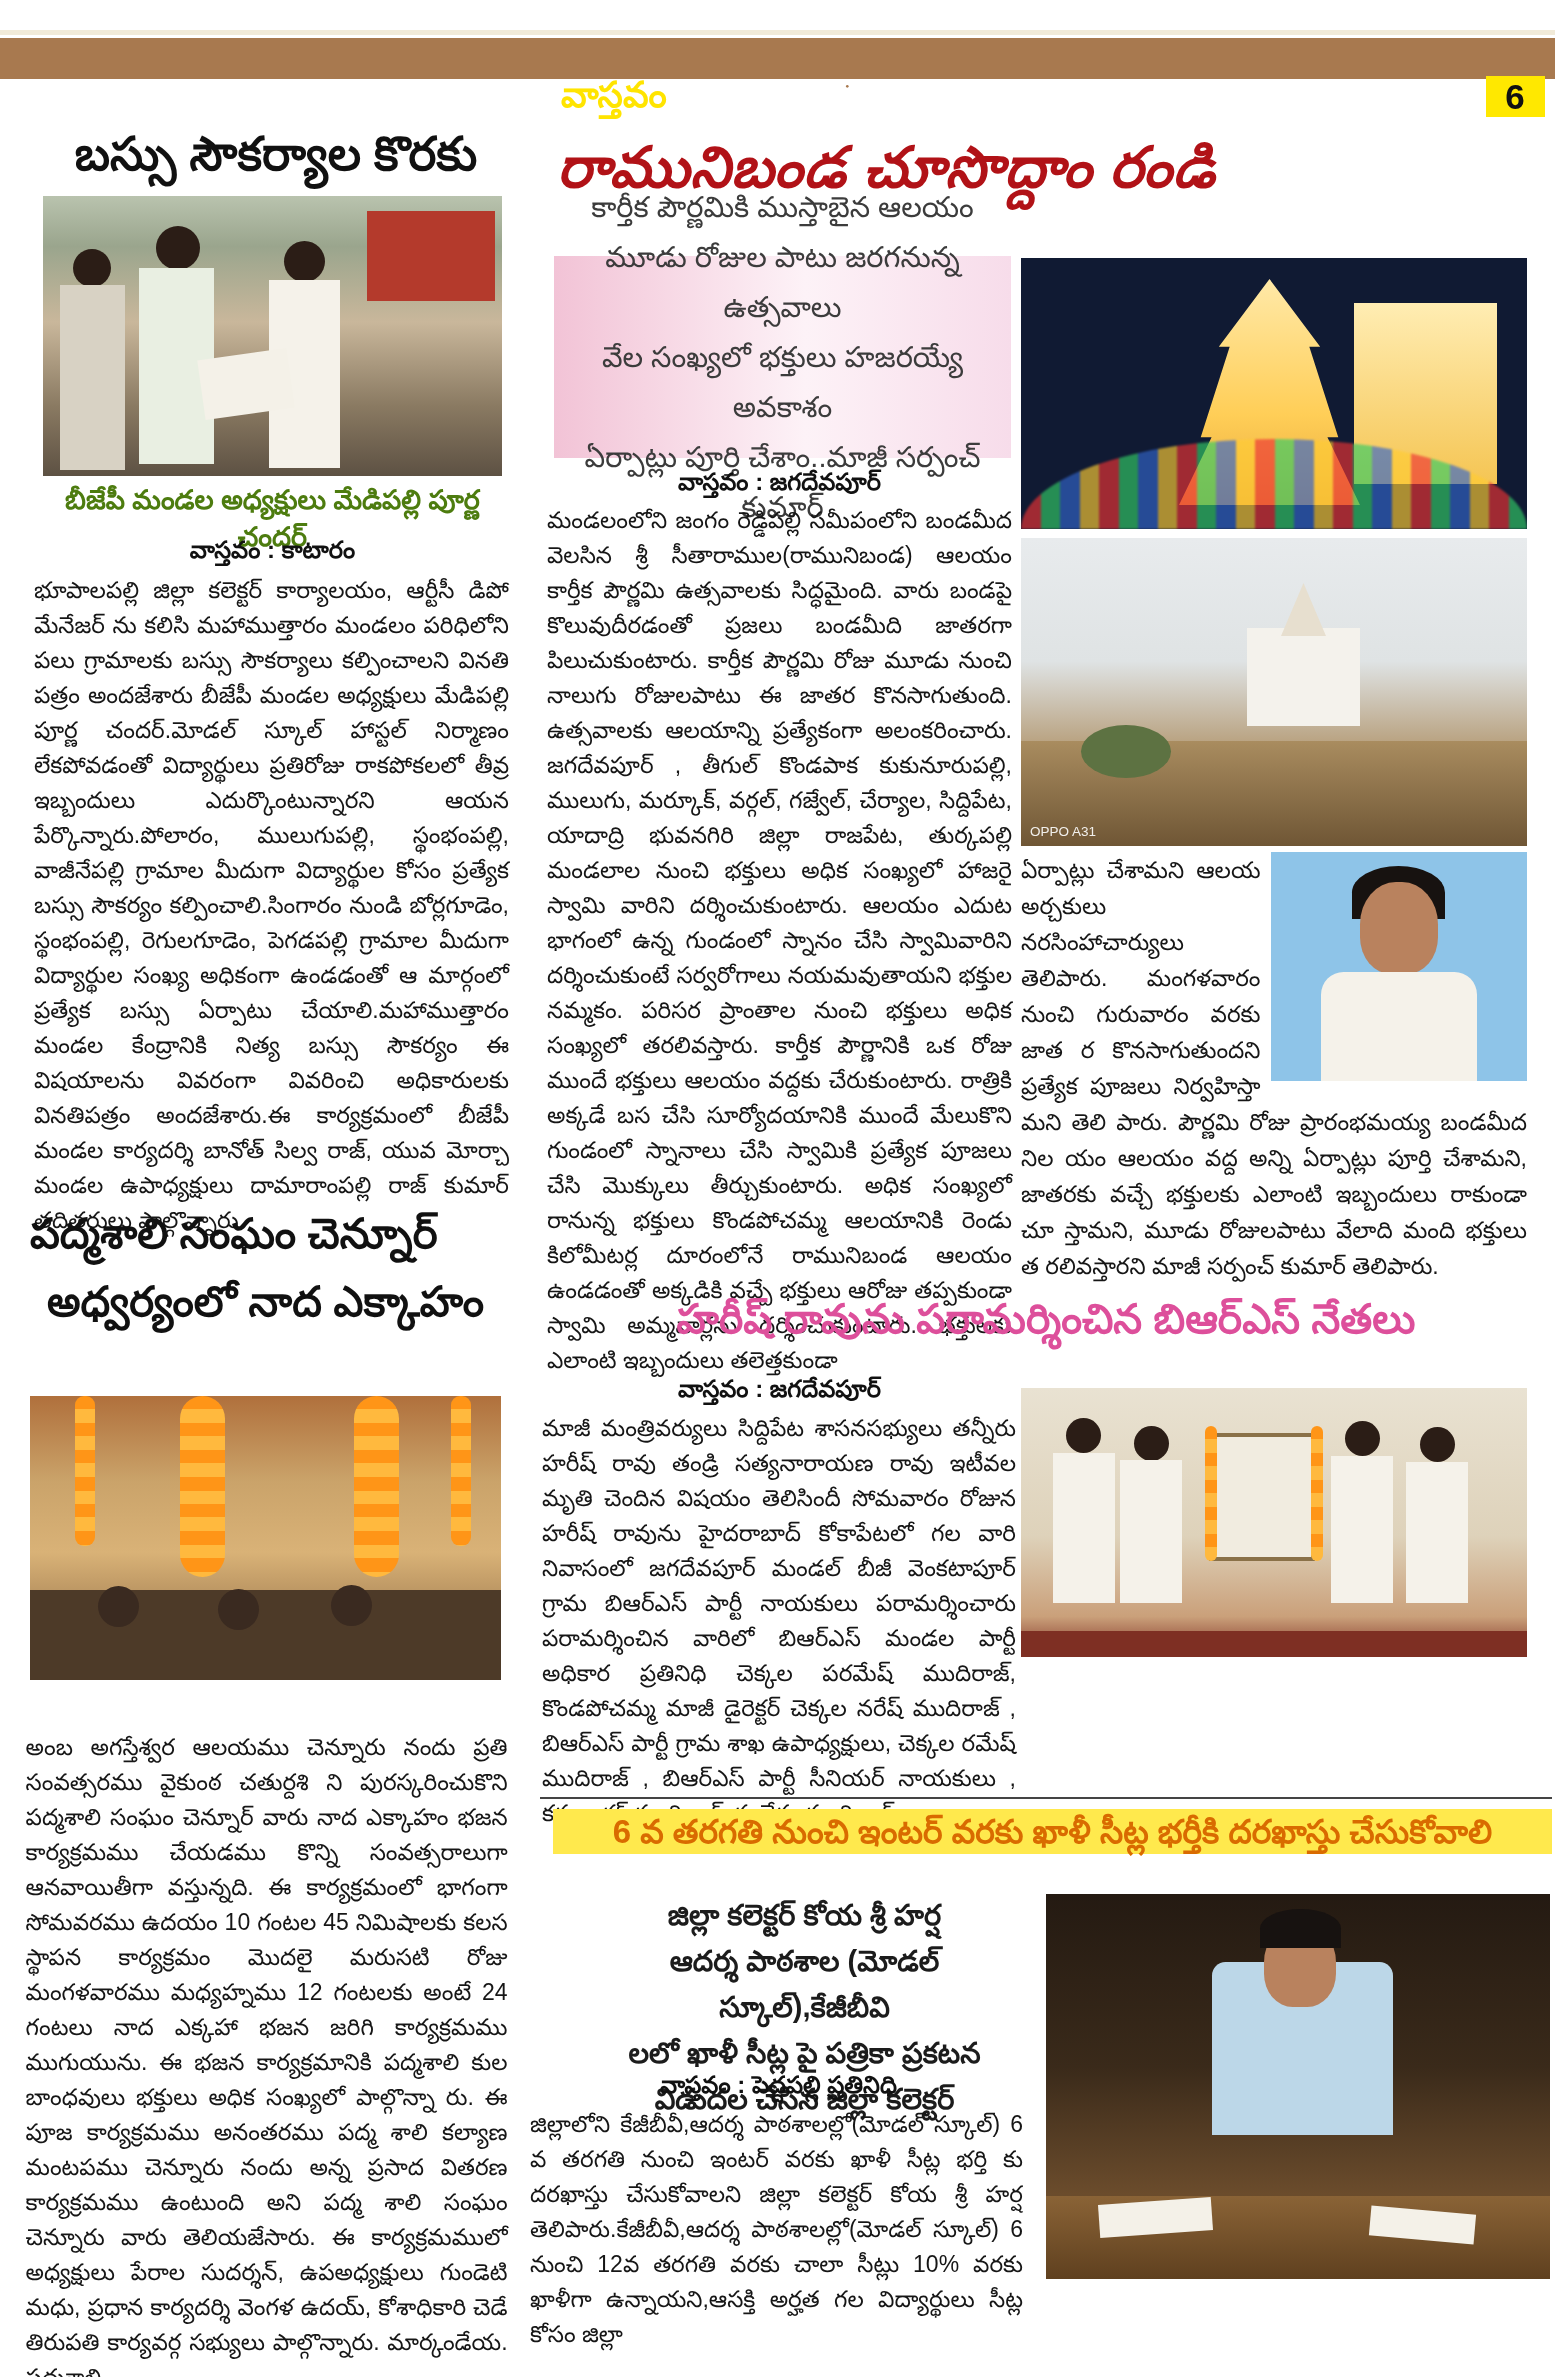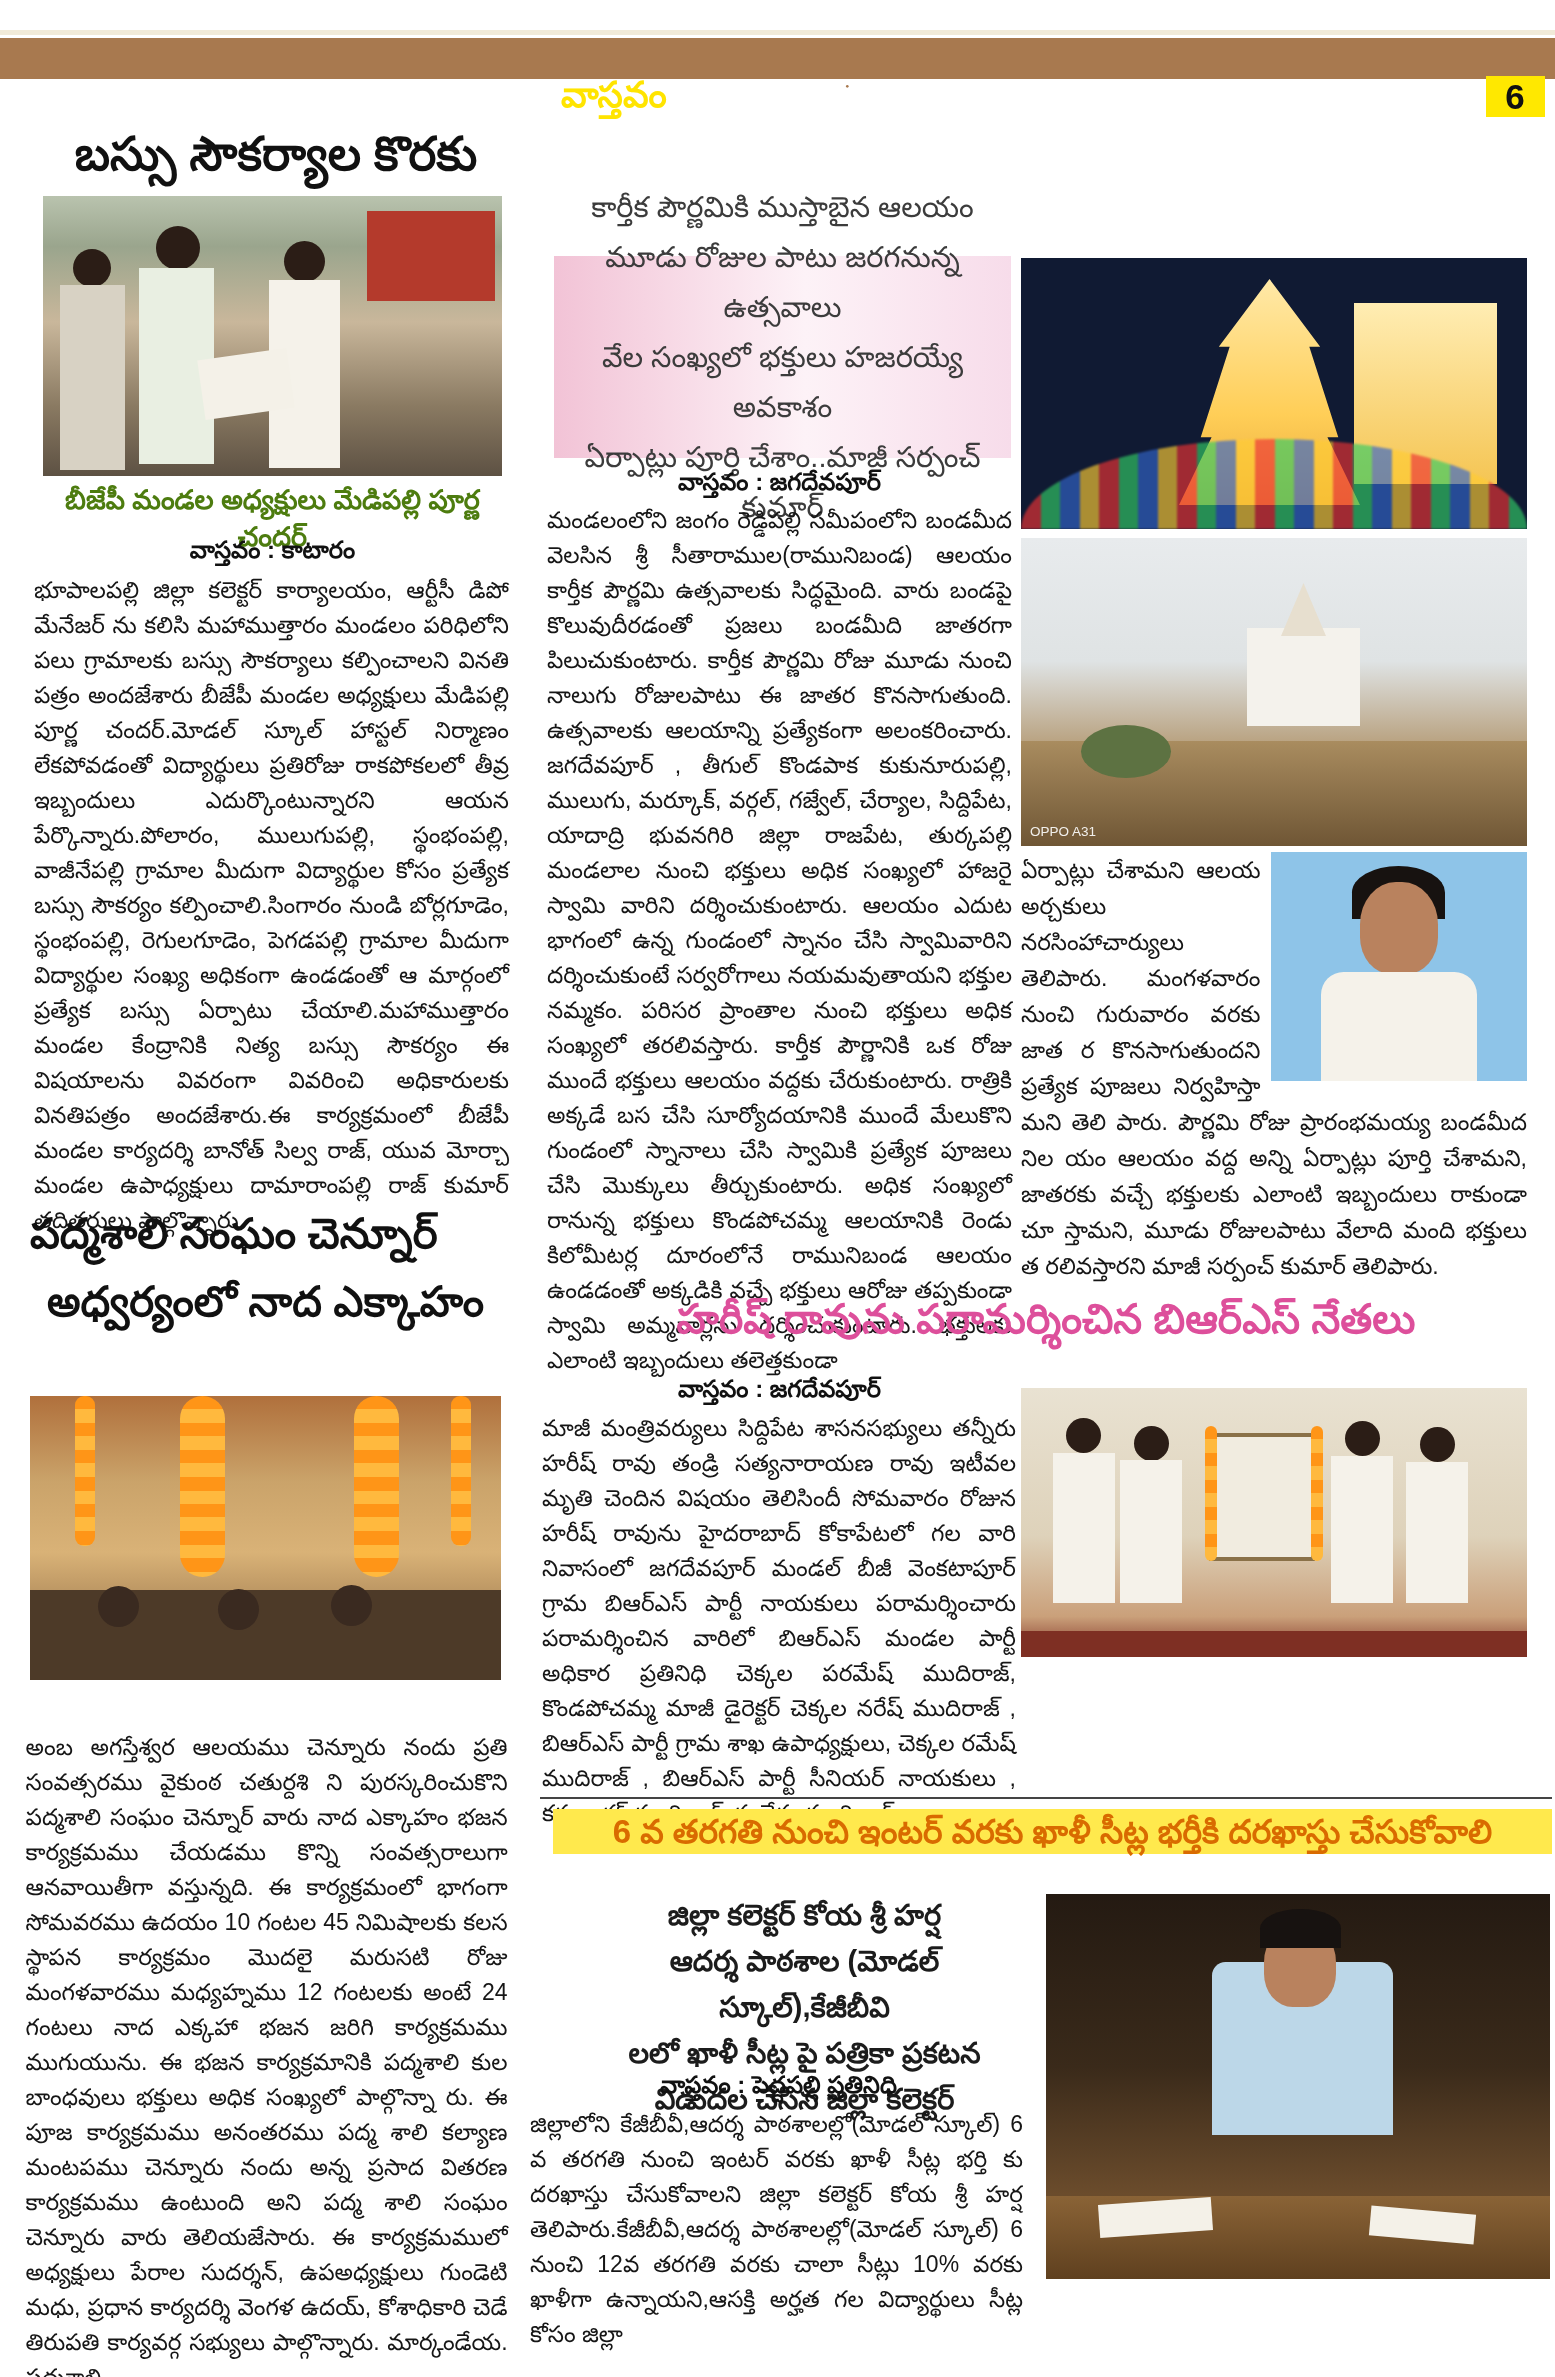--- a/index.html
+++ b/index.html
@@ -125,20 +125,21 @@
     <div class="head" style="left:241px;top:45px;width:41px;height:41px;"></div>
     <div class="torso" style="left:226px;top:84px;width:71px;height:188px;"></div>
     <div class="paper" style="left:158px;top:158px;width:90px;height:60px;transform:rotate(-8deg);"></div>
     <div class="head" style="left:30px;top:53px;width:38px;height:38px;"></div>
     <div class="torso" style="left:16.6px;top:89px;width:65px;height:185px;background:#d8d2c4;"></div>
   </div>
   <div class="a1-caption caption">బీజేపీ మండల అధ్యక్షులు మేడిపల్లి పూర్ణ చందర్</div>
   <div class="a1-dateline dateline">వాస్తవం : కాటారం</div>
   <div class="a1-body bodytext">భూపాలపల్లి జిల్లా కలెక్టర్ కార్యాలయం, ఆర్టీసీ డిపో మేనేజర్ ను కలిసి మహాముత్తారం మండలం పరిధిలోని పలు గ్రామాలకు బస్సు సౌకర్యాలు కల్పించాలని వినతి పత్రం అందజేశారు బీజేపీ మండల అధ్యక్షులు మేడిపల్లి పూర్ణ చందర్.మోడల్ స్కూల్ హాస్టల్ నిర్మాణం లేకపోవడంతో విద్యార్థులు ప్రతిరోజు రాకపోకలలో తీవ్ర ఇబ్బందులు ఎదుర్కొంటున్నారని ఆయన పేర్కొన్నారు.పోలారం, ములుగుపల్లి, స్థంభంపల్లి, వాజీనేపల్లి గ్రామాల మీదుగా విద్యార్థుల కోసం ప్రత్యేక బస్సు సౌకర్యం కల్పించాలి.సింగారం నుండి బోర్లగూడెం, స్థంభంపల్లి, రెగులగూడెం, పెగడపల్లి గ్రామాల మీదుగా విద్యార్థుల సంఖ్య అధికంగా ఉండడంతో ఆ మార్గంలో ప్రత్యేక బస్సు ఏర్పాటు చేయాలి.మహాముత్తారం మండల కేంద్రానికి నిత్య బస్సు సౌకర్యం ఈ విషయాలను వివరంగా వివరించి అధికారులకు వినతిపత్రం అందజేశారు.ఈ కార్యక్రమంలో బీజేపీ మండల కార్యదర్శి బానోత్ సిల్వ రాజ్, యువ మోర్చా మండల ఉపాధ్యక్షులు దామారాంపల్లి రాజ్ కుమార్ తదితరులు పాల్గొన్నారు.</div>
 
+  <div class="a2-headline">రామునిబండ చూసొద్దాం రండి</div>
   <div class="a2-highlight">
     <div class="a2-highlight-inner">కార్తీక పౌర్ణమికి ముస్తాబైన ఆలయం
 మూడు రోజుల పాటు జరగనున్న ఉత్సవాలు
 వేల సంఖ్యలో భక్తులు హజరయ్యే అవకాశం
 ఏర్పాట్లు పూర్తి చేశాం..మాజీ సర్పంచ్ కుమార్</div>
   </div>
   <div class="a2-dateline dateline">వాస్తవం : జగదేవపూర్</div>
   <div class="a2-body bodytext">మండలంలోని జంగం రెడ్డిపల్లి సమీపంలోని బండమీద వెలసిన శ్రీ సీతారాముల(రామునిబండ) ఆలయం కార్తీక పౌర్ణమి ఉత్సవాలకు సిద్ధమైంది. వారు బండపై కొలువుదీరడంతో ప్రజలు బండమీది జాతరగా పిలుచుకుంటారు. కార్తీక పౌర్ణమి రోజు మూడు నుంచి నాలుగు రోజులపాటు ఈ జాతర కొనసాగుతుంది. ఉత్సవాలకు ఆలయాన్ని ప్రత్యేకంగా అలంకరించారు. జగదేవపూర్ , తీగుల్ కొండపాక కుకునూరుపల్లి, ములుగు, మర్కూక్, వర్గల్, గజ్వేల్, చేర్యాల, సిద్దిపేట, యాదాద్రి భువనగిరి జిల్లా రాజపేట, తుర్కపల్లి మండలాల నుంచి భక్తులు అధిక సంఖ్యలో హాజరై స్వామి వారిని దర్శించుకుంటారు. ఆలయం ఎదుట భాగంలో ఉన్న గుండంలో స్నానం చేసి స్వామివారిని దర్శించుకుంటే సర్వరోగాలు నయమవుతాయని భక్తుల నమ్మకం. పరిసర ప్రాంతాల నుంచి భక్తులు అధిక సంఖ్యలో తరలివస్తారు. కార్తీక పౌర్ణానికి ఒక రోజు ముందే భక్తులు ఆలయం వద్దకు చేరుకుంటారు. రాత్రికి అక్కడే బస చేసి సూర్యోదయానికి ముందే మేలుకొని గుండంలో స్నానాలు చేసి స్వామికి ప్రత్యేక పూజలు చేసి మొక్కులు తీర్చుకుంటారు. అధిక సంఖ్యలో రానున్న భక్తులు కొండపోచమ్మ ఆలయానికి రెండు కిలోమీటర్ల దూరంలోనే రామునిబండ ఆలయం ఉండడంతో అక్కడికి వచ్చే భక్తులు ఆరోజు తప్పకుండా స్వామి అమ్మవార్లను దర్శించుకుంటారు. భక్తులకు ఎలాంటి ఇబ్బందులు తలెత్తకుండా</div>
 
   <div class="photo a2-photo1">

